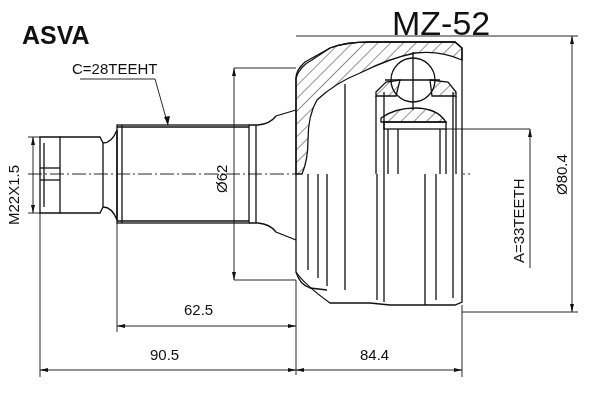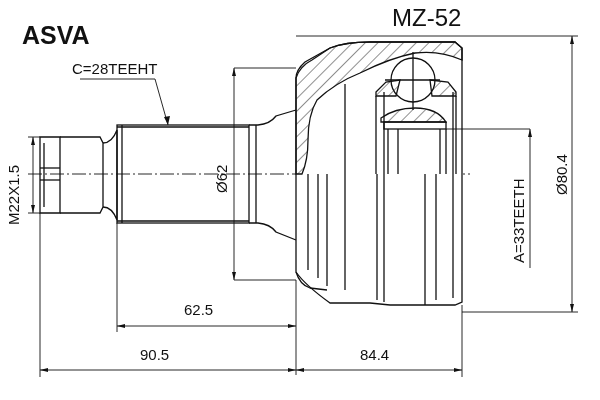--- a/index.html
+++ b/index.html
@@ -1,20 +1,20 @@
 <!DOCTYPE html>
 <html><head>
   <meta charset="utf-8">
   <style>
     html, body { margin: 0; padding: 0; background: #ffffff; }
     body { width: 600px; height: 400px; overflow: hidden; position: relative; font-family: "Liberation Sans", sans-serif; }
     .canvas { position: absolute; left: 0; top: 0; width: 600px; height: 400px; }
     .label { position: absolute; color: #111; white-space: nowrap; font-family: "Liberation Sans", sans-serif; }
     .brand { left: 22px; top: 4px; font-size: 25px; font-weight: bold; letter-spacing: 0px; margin-top: 17px; }
-    .part { left: 392px; top: 4px; font-size: 24px; }
+    .part { left: 392px; top: 4px; font-size: 34px; }
     .note { font-size: 15px; }
     .dim { font-size: 15px; }
     .rot { transform-origin: left top; transform: rotate(-90deg); }
   </style>
 </head>
 <body>
 
 <svg class="canvas" width="600" height="400" viewBox="0 0 600 400" xmlns="http://www.w3.org/2000/svg">
   <defs>
     <pattern id="hatch" patternUnits="userSpaceOnUse" width="9" height="9" patternTransform="rotate(45)">
@@ -130,14 +130,14 @@
 <div class="label brand">ASVA</div>
 <div class="label part">MZ-52</div>
 
 <div class="label note" style="left:72px; top:60px;text-align:center;">C=28TEEHT</div>
 <div class="label note rot" style="left:5px; top:225px;">M22X1.5</div>
 <div class="label note rot" style="left:510px; top:263px;">A=33TEETH</div>
 
 <div class="label dim rot" style="left:213px; top:193px;">Ø62</div>
 <div class="label dim rot" style="left:553px; top:195px;">Ø80.4</div>
 <div class="label dim" style="left:184px; top:301px;">62.5</div>
-<div class="label dim" style="left:140px; top:346px;">90.5</div>
+<div class="label dim" style="left:150px; top:346px;">90.5</div>
 <div class="label dim" style="left:360px; top:346px;">84.4</div>
 
 </body></html>

